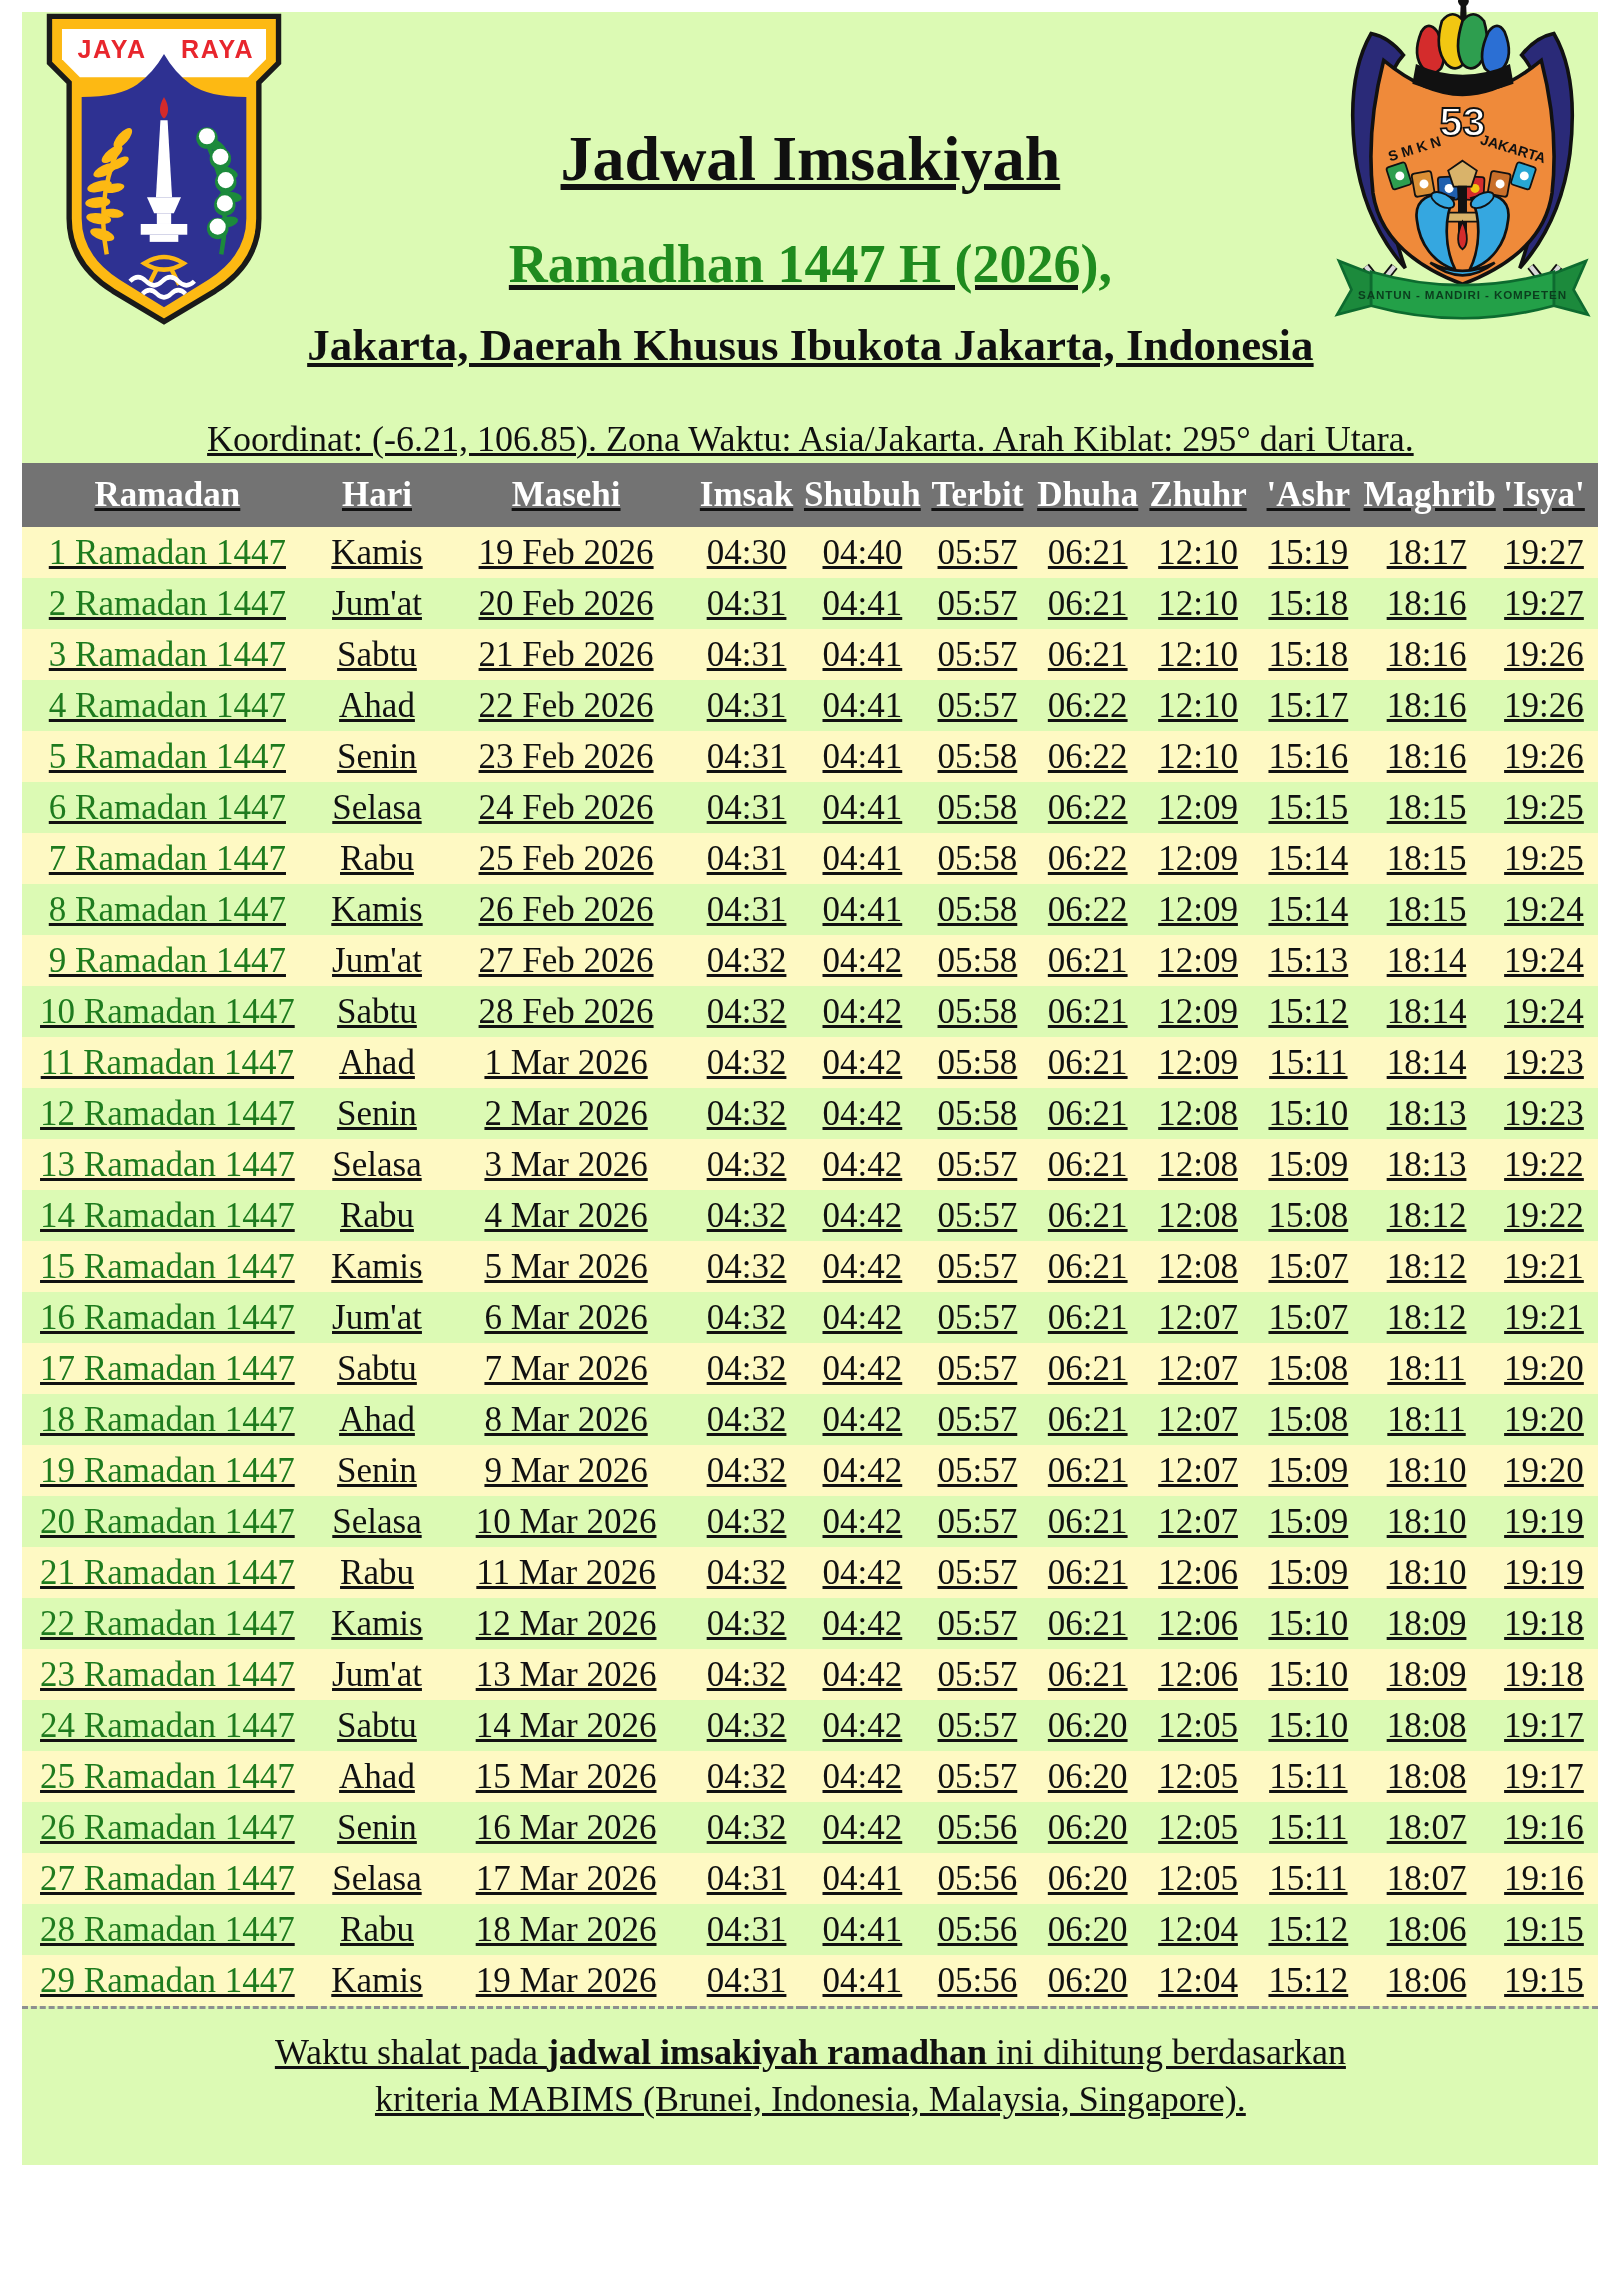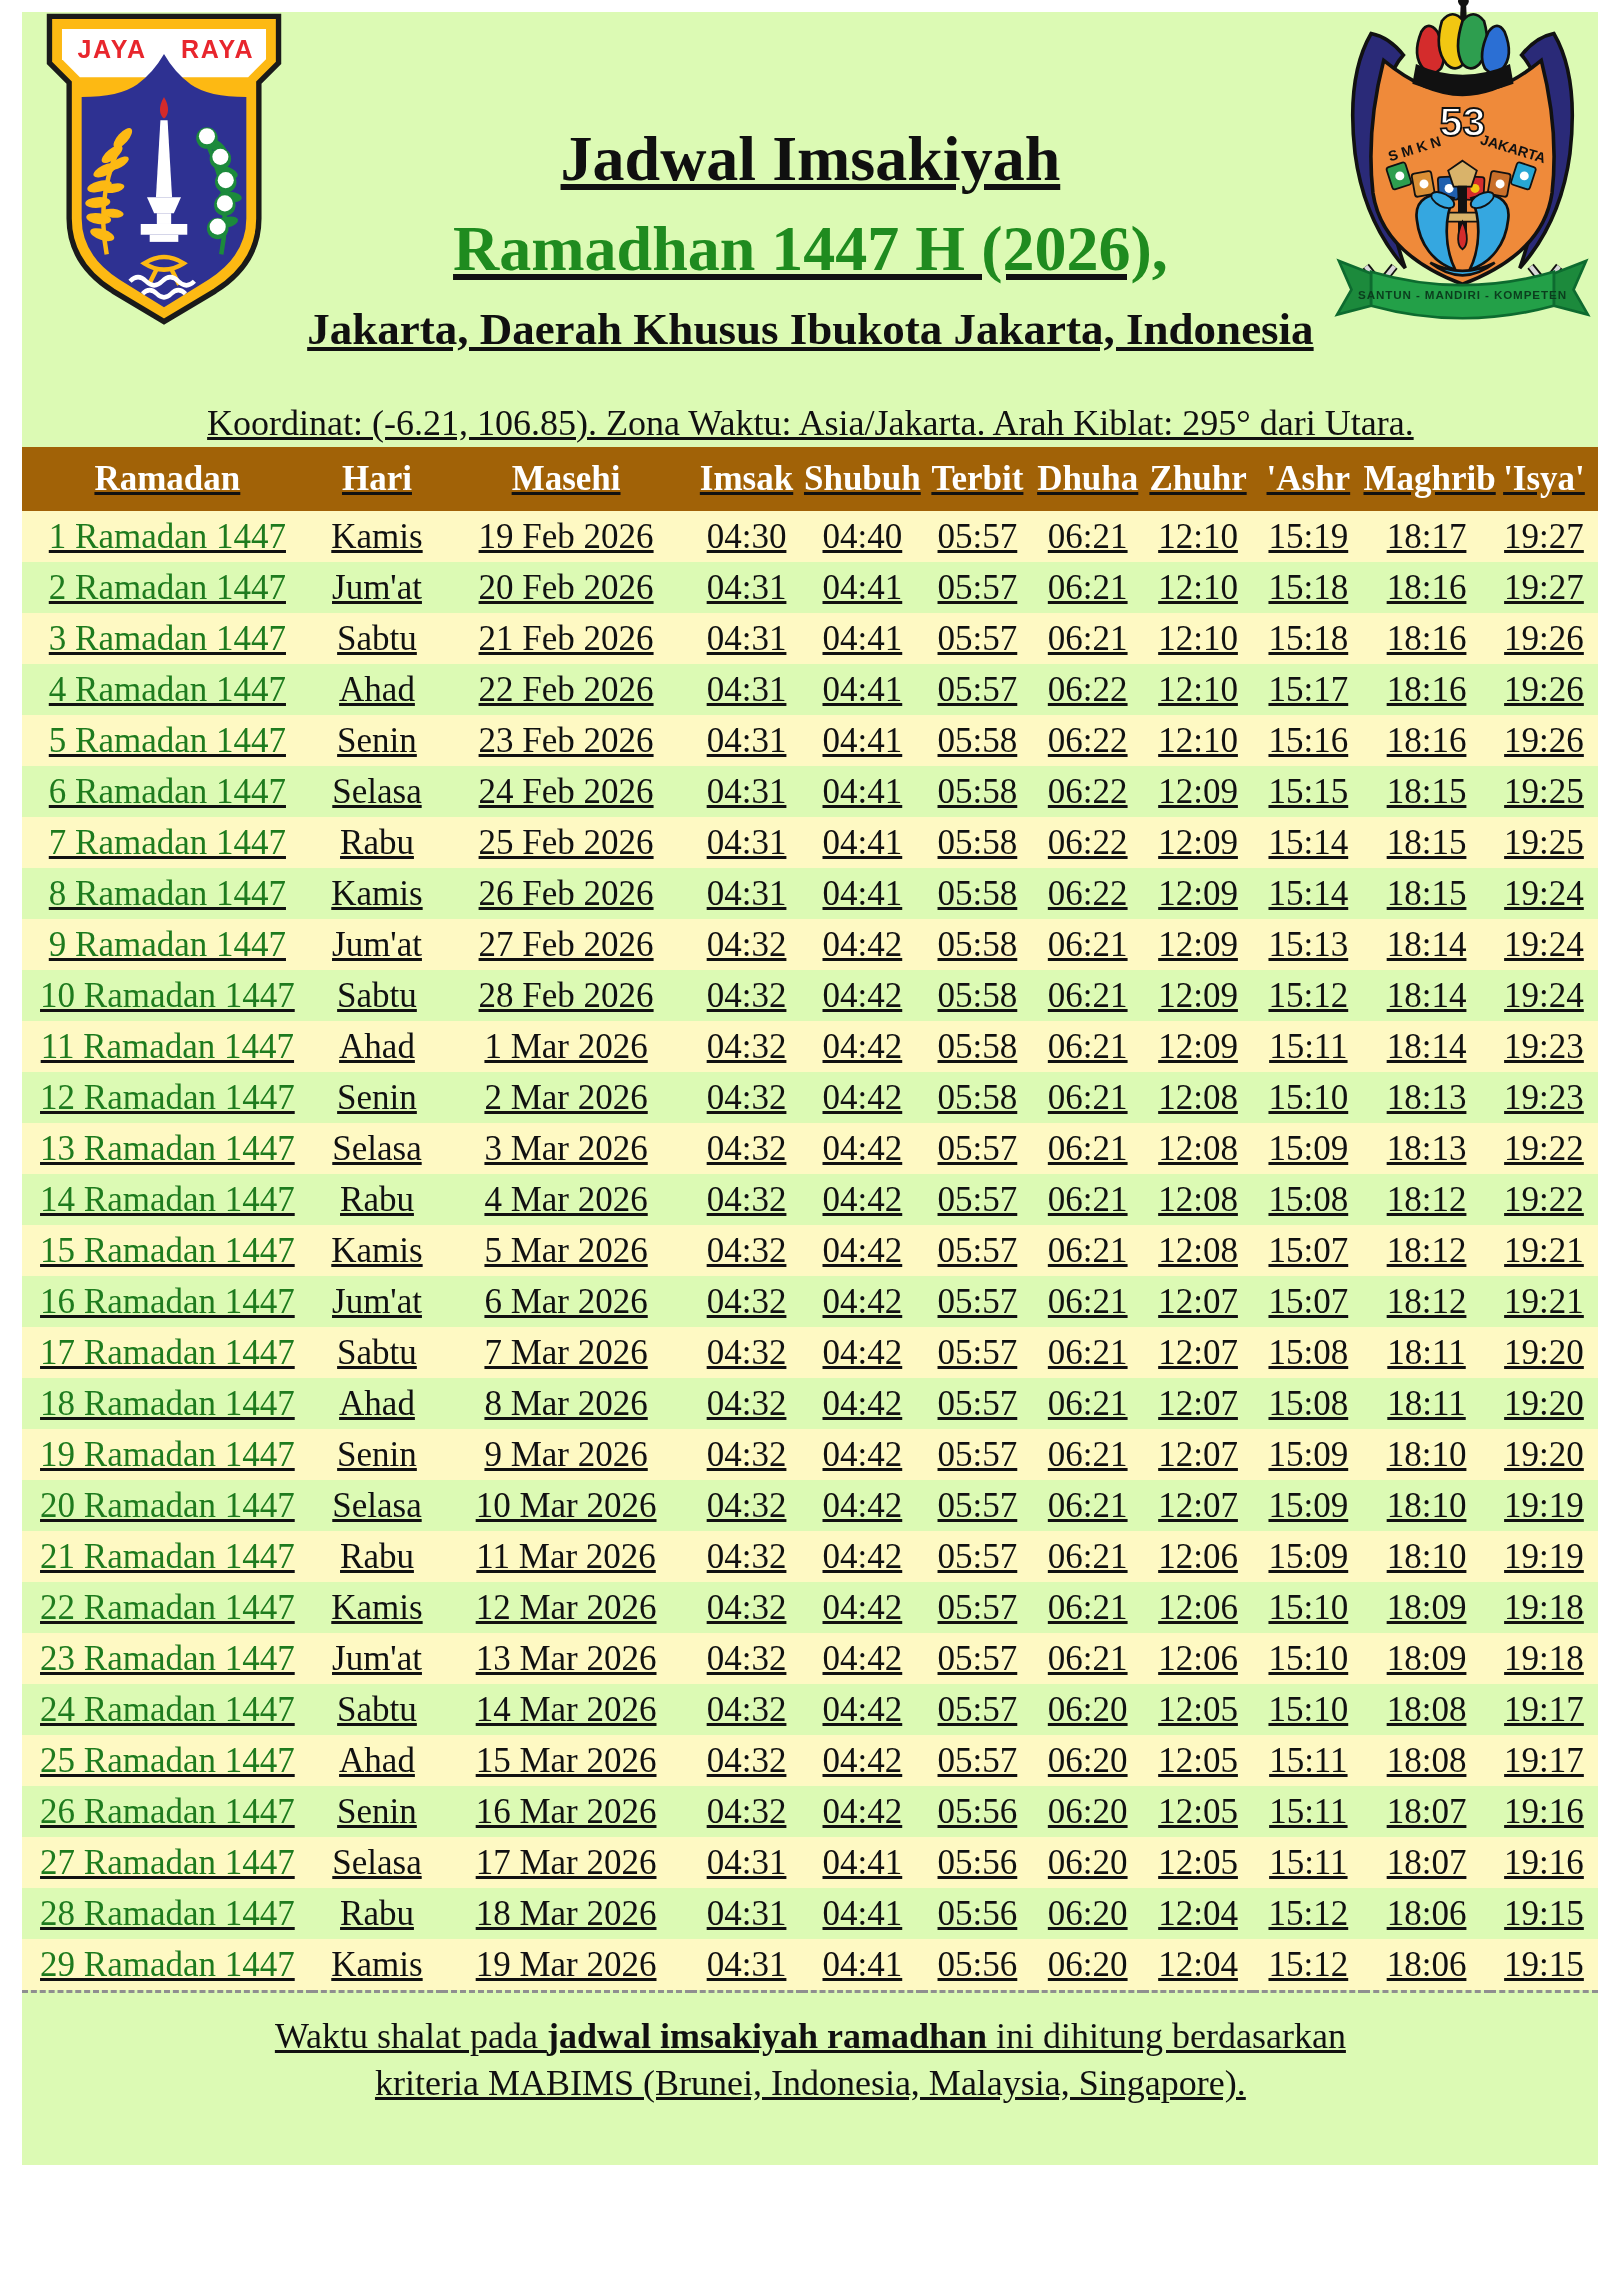--- a/index.html
+++ b/index.html
@@ -9,29 +9,29 @@
   }
   .sheet{
     position:relative;margin:11.6px 0 0 22.4px;width:1576px;height:2153px;
     background:#dcfab4;
     text-decoration:underline;
   }
   .header{position:relative;padding-top:106px;text-align:center;}
   .logo-left{position:absolute;left:19.7px;top:-0.9px;width:244px;height:315px;}
   .logo-right{position:absolute;right:1.8px;top:-34px;width:269px;height:351px;}
   .t1{font-size:64px;font-weight:bold;line-height:81px;color:#101010;}
-  .t2{font-size:64px;font-weight:bold;line-height:99px;color:#1f8b1f;}
+  .t2{font-size:54px;font-weight:bold;line-height:99px;color:#1f8b1f;margin-top:16px;}
   .t3{font-size:45px;font-weight:bold;line-height:56px;margin-top:3px;color:#101010;}
   .koord{font-size:36px;line-height:45px;margin-top:44px;color:#101010;}
   table{
     width:100%;border-collapse:collapse;table-layout:fixed;margin-top:1.8px;
     border-bottom:3.6px dashed #8f8f8f;
   }
   thead th{
-    background:#a16207;color:#fff;font-size:35px;font-weight:bold;height:64px;
+    background:#737373;color:#fff;font-size:35px;font-weight:bold;height:64px;
     text-align:center;padding:0;
   }
   tbody td{
     font-size:35px;height:51px;text-align:center;padding:0;color:#111;
     white-space:nowrap;overflow:hidden;
   }
   tbody tr.stripe{background:#fef9c3;}
   td.c-ram{color:#1e7b1e;}
   .footer{margin-top:20px;text-align:center;font-size:36px;line-height:47px;color:#101010;}
   .footer b{font-weight:bold;}

